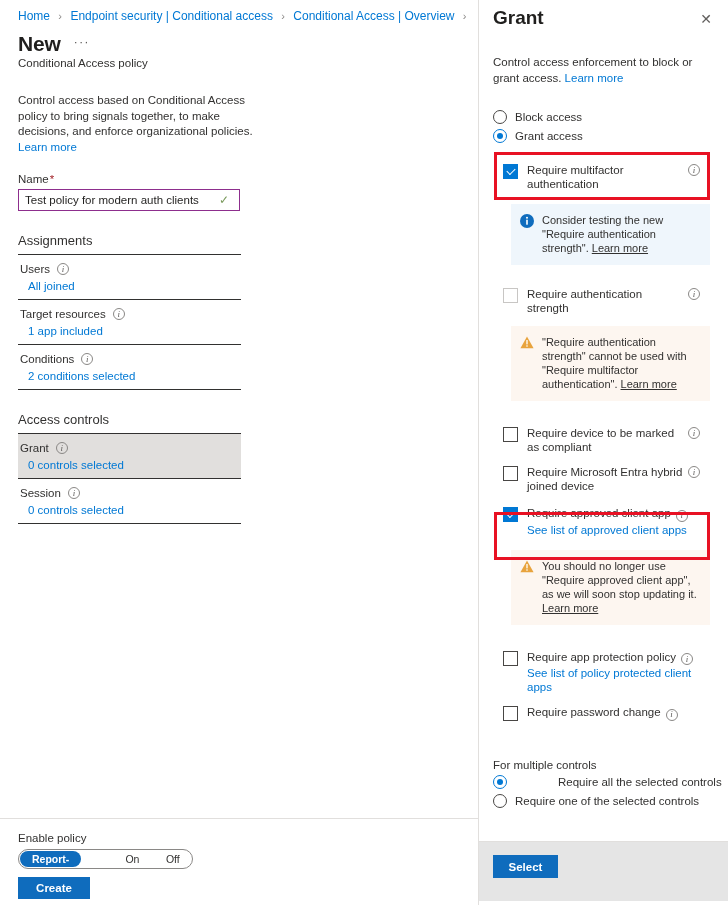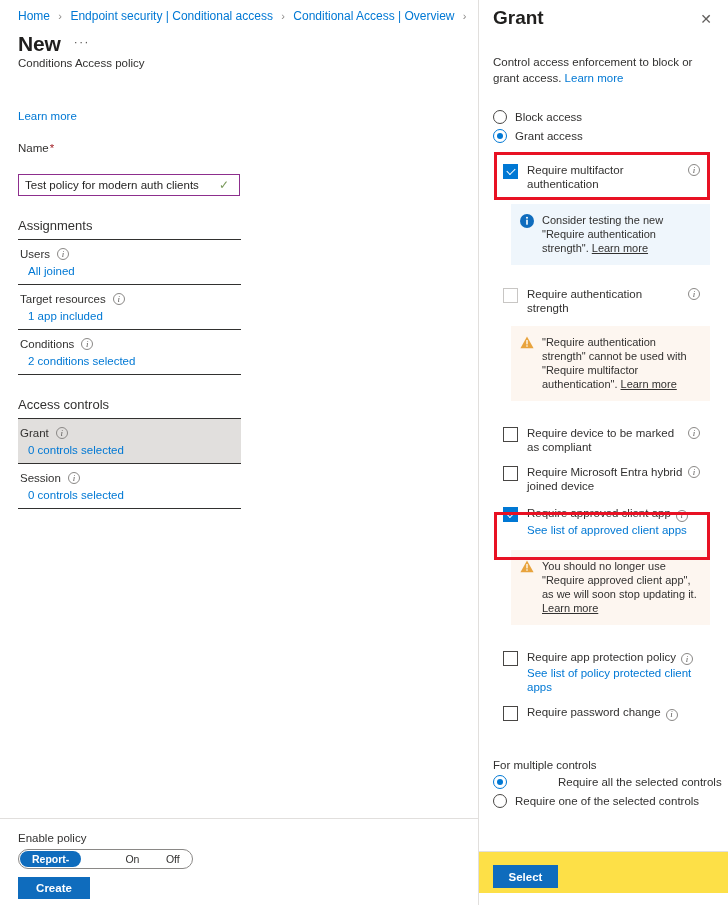--- a/index.html
+++ b/index.html
@@ -94,21 +94,21 @@
     text-decoration: none;
   }
 
   .field-label {
     padding: 18px 0 0 18px;
     font-size: 11.5px;
     color: #323130;
   }
   .req-star { color: #a4262c; margin-left: 1px; }
   .name-input-wrap {
-    margin: 20px 0 0 18px;
+    margin: 4px 0 0 18px;
     width: 222px;
     height: 22px;
     border: 1px solid #8d2e8d;
     background: #ffffff;
     display: flex;
     align-items: center;
     box-sizing: border-box;
     position: relative;
   }
   .name-input {
@@ -415,24 +415,24 @@
   }
 
   .group-label {
     padding-left: 14px;
     font-size: 11.5px;
     color: #323130;
   }
 
   .blade-footer {
     position: absolute;
-    left: 0; right: 0; bottom: 12px;
-    height: 42px;
+    left: 0; right: 0; bottom: 4px;
+    height: 60px;
     border-top: 1px solid #e1dfdd;
-    background: #fde047;
+    background: #e5e5e5;
     box-sizing: border-box;
   }
   .select-btn {
     margin: 13px 0 0 14px;
     background: #0f6cbd;
     color: #ffffff;
     font-size: 11.5px;
     font-weight: 600;
     border: none;
     width: 65px;
@@ -466,23 +466,24 @@
         <span class="bc-link">Endpoint security | Conditional access</span>
         <span class="bc-sep">›</span>
         <span class="bc-link">Conditional Access | Overview</span>
         <span class="bc-sep">›</span>
       </div>
 
       <div class="title-row">
         <span class="page-title">New</span>
         <span class="ellipsis-btn">···</span>
       </div>
-      <div class="page-subtitle">Conditions Access policy</div>
+      <div class="page-subtitle">Conditional Access policy</div>
 
       <div class="desc">
+        <span>Control access based on Conditional Access policy to bring signals together, to make decisions, and enforce organizational policies.</span>
         <br>
         <span class="lnk">Learn more</span>
       </div>
 
       <div class="field-label">
         <span>Name</span><span class="req-star">*</span>
       </div>
       <div class="name-input-wrap">
         <input class="name-input" type="text" value="Test policy for modern auth clients" style="">
         <span class="check-ok">✓</span>

